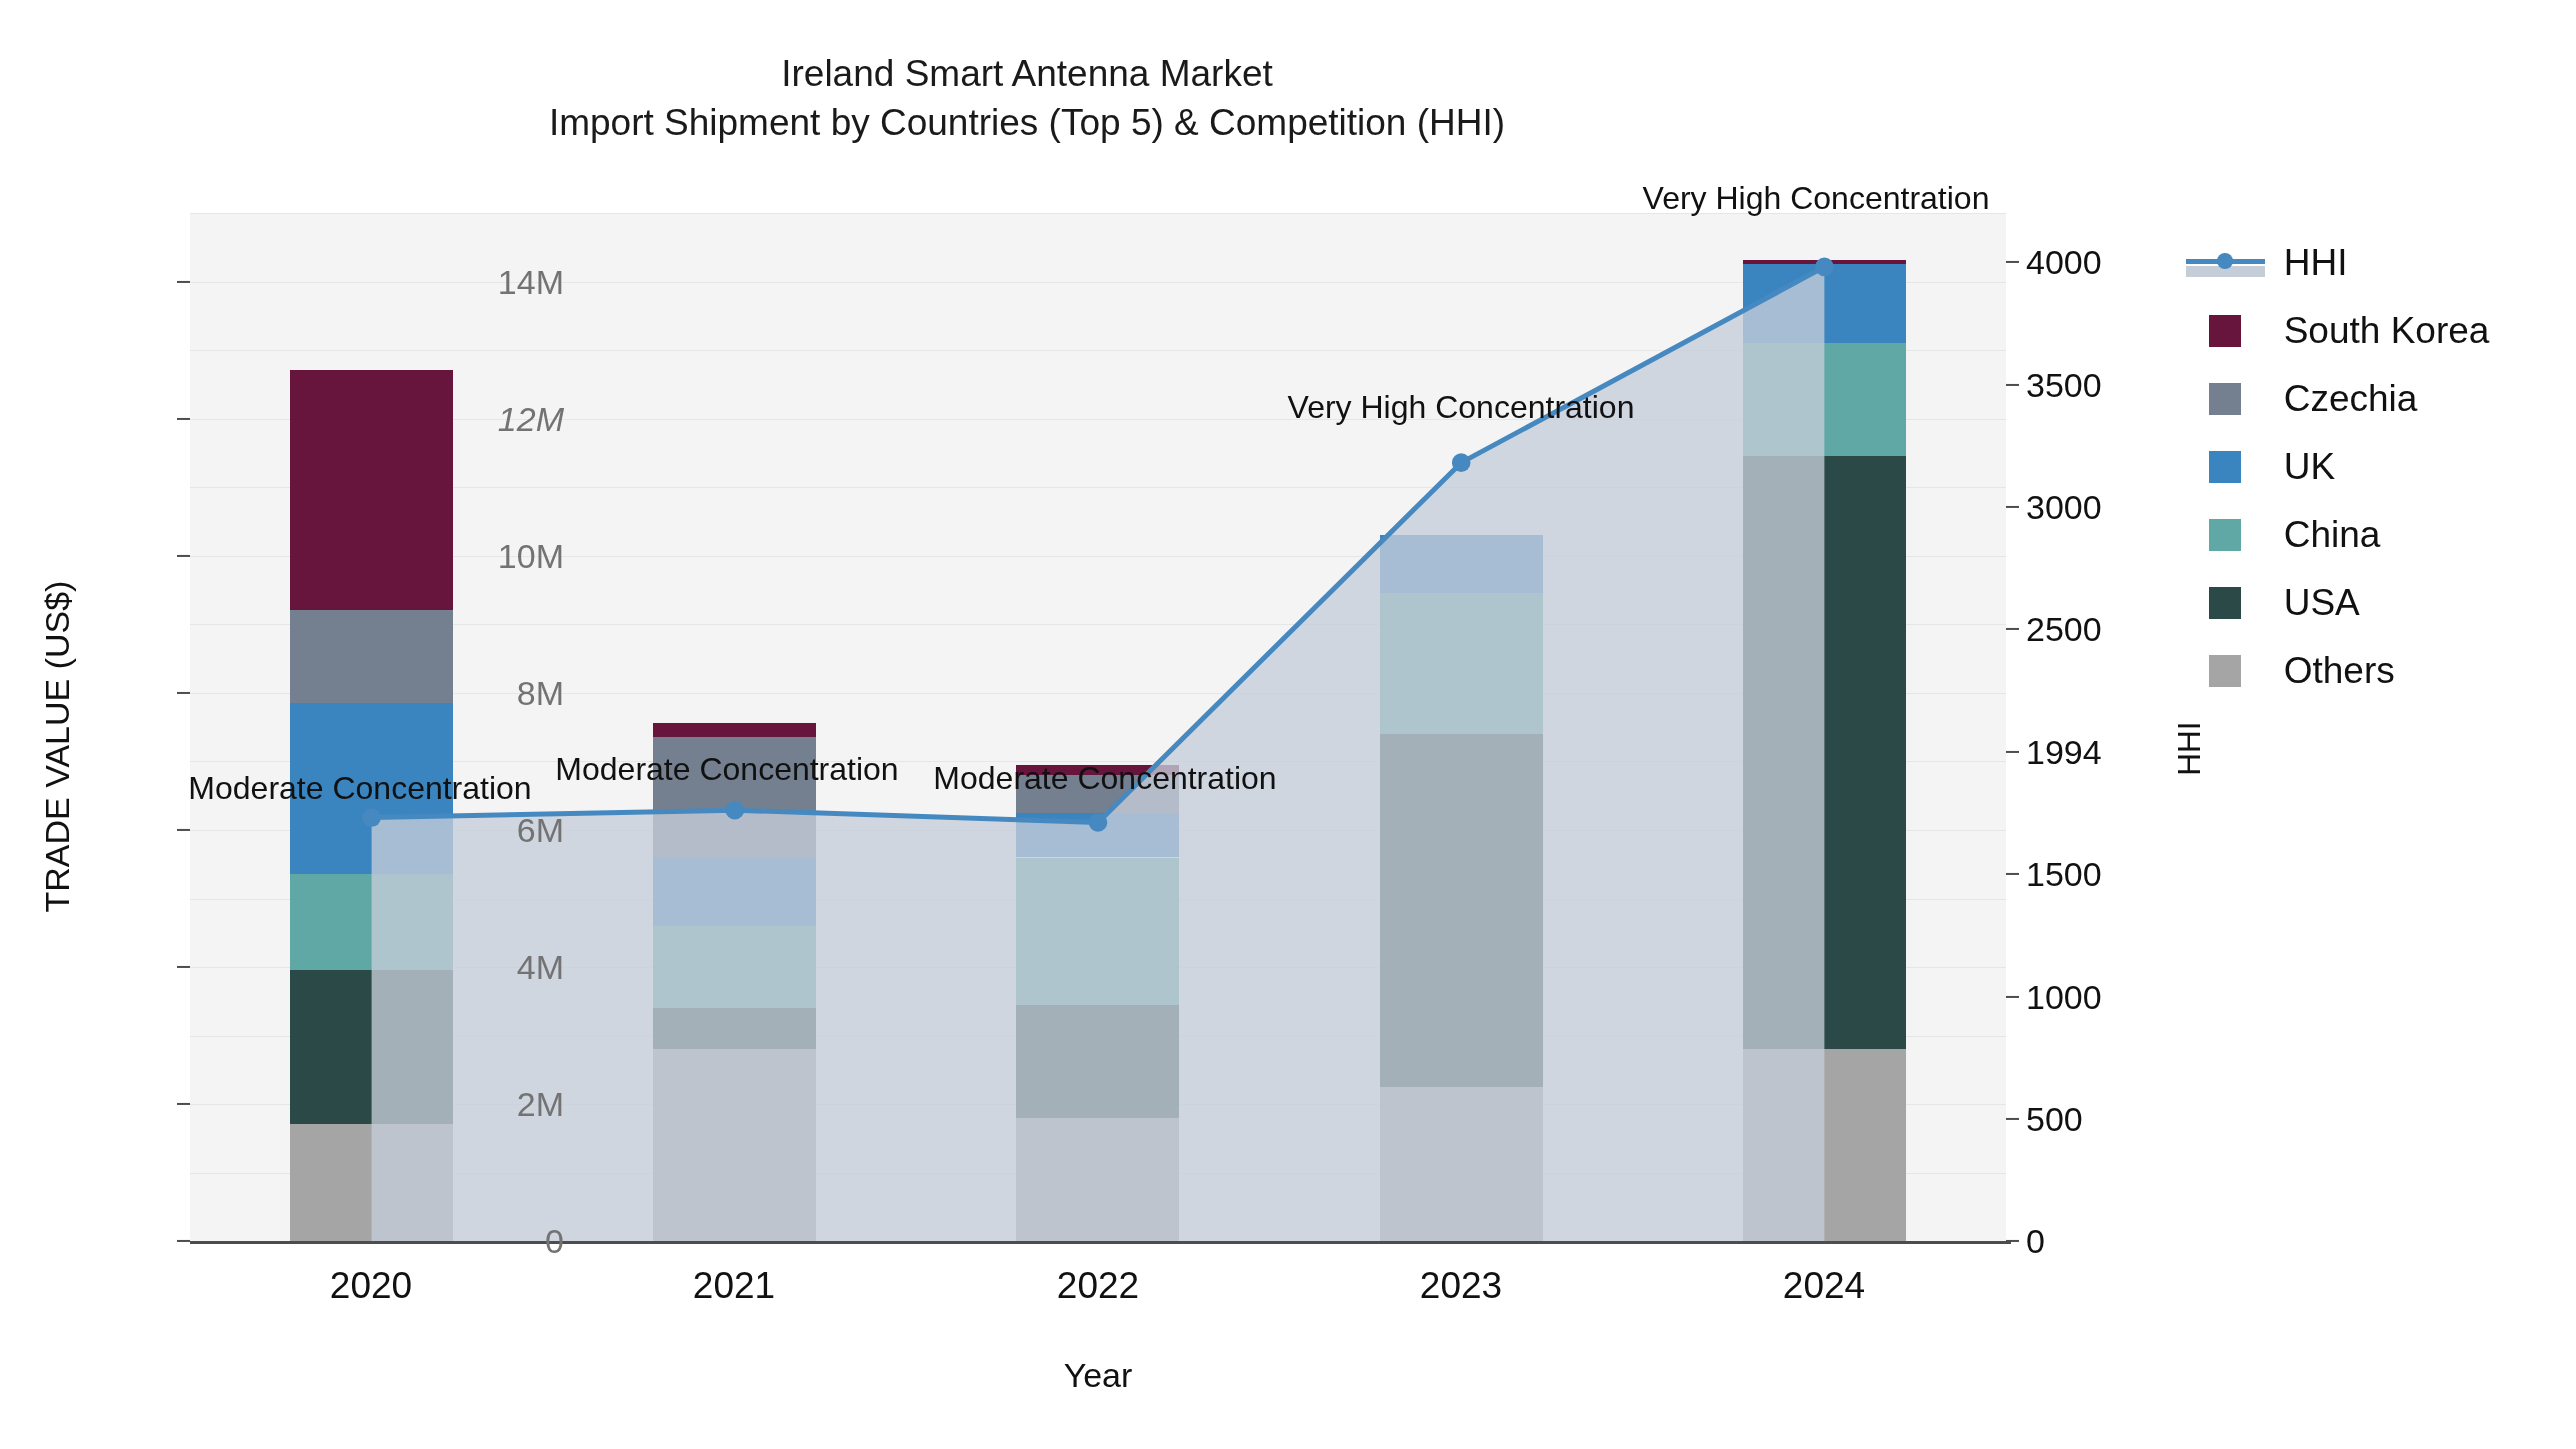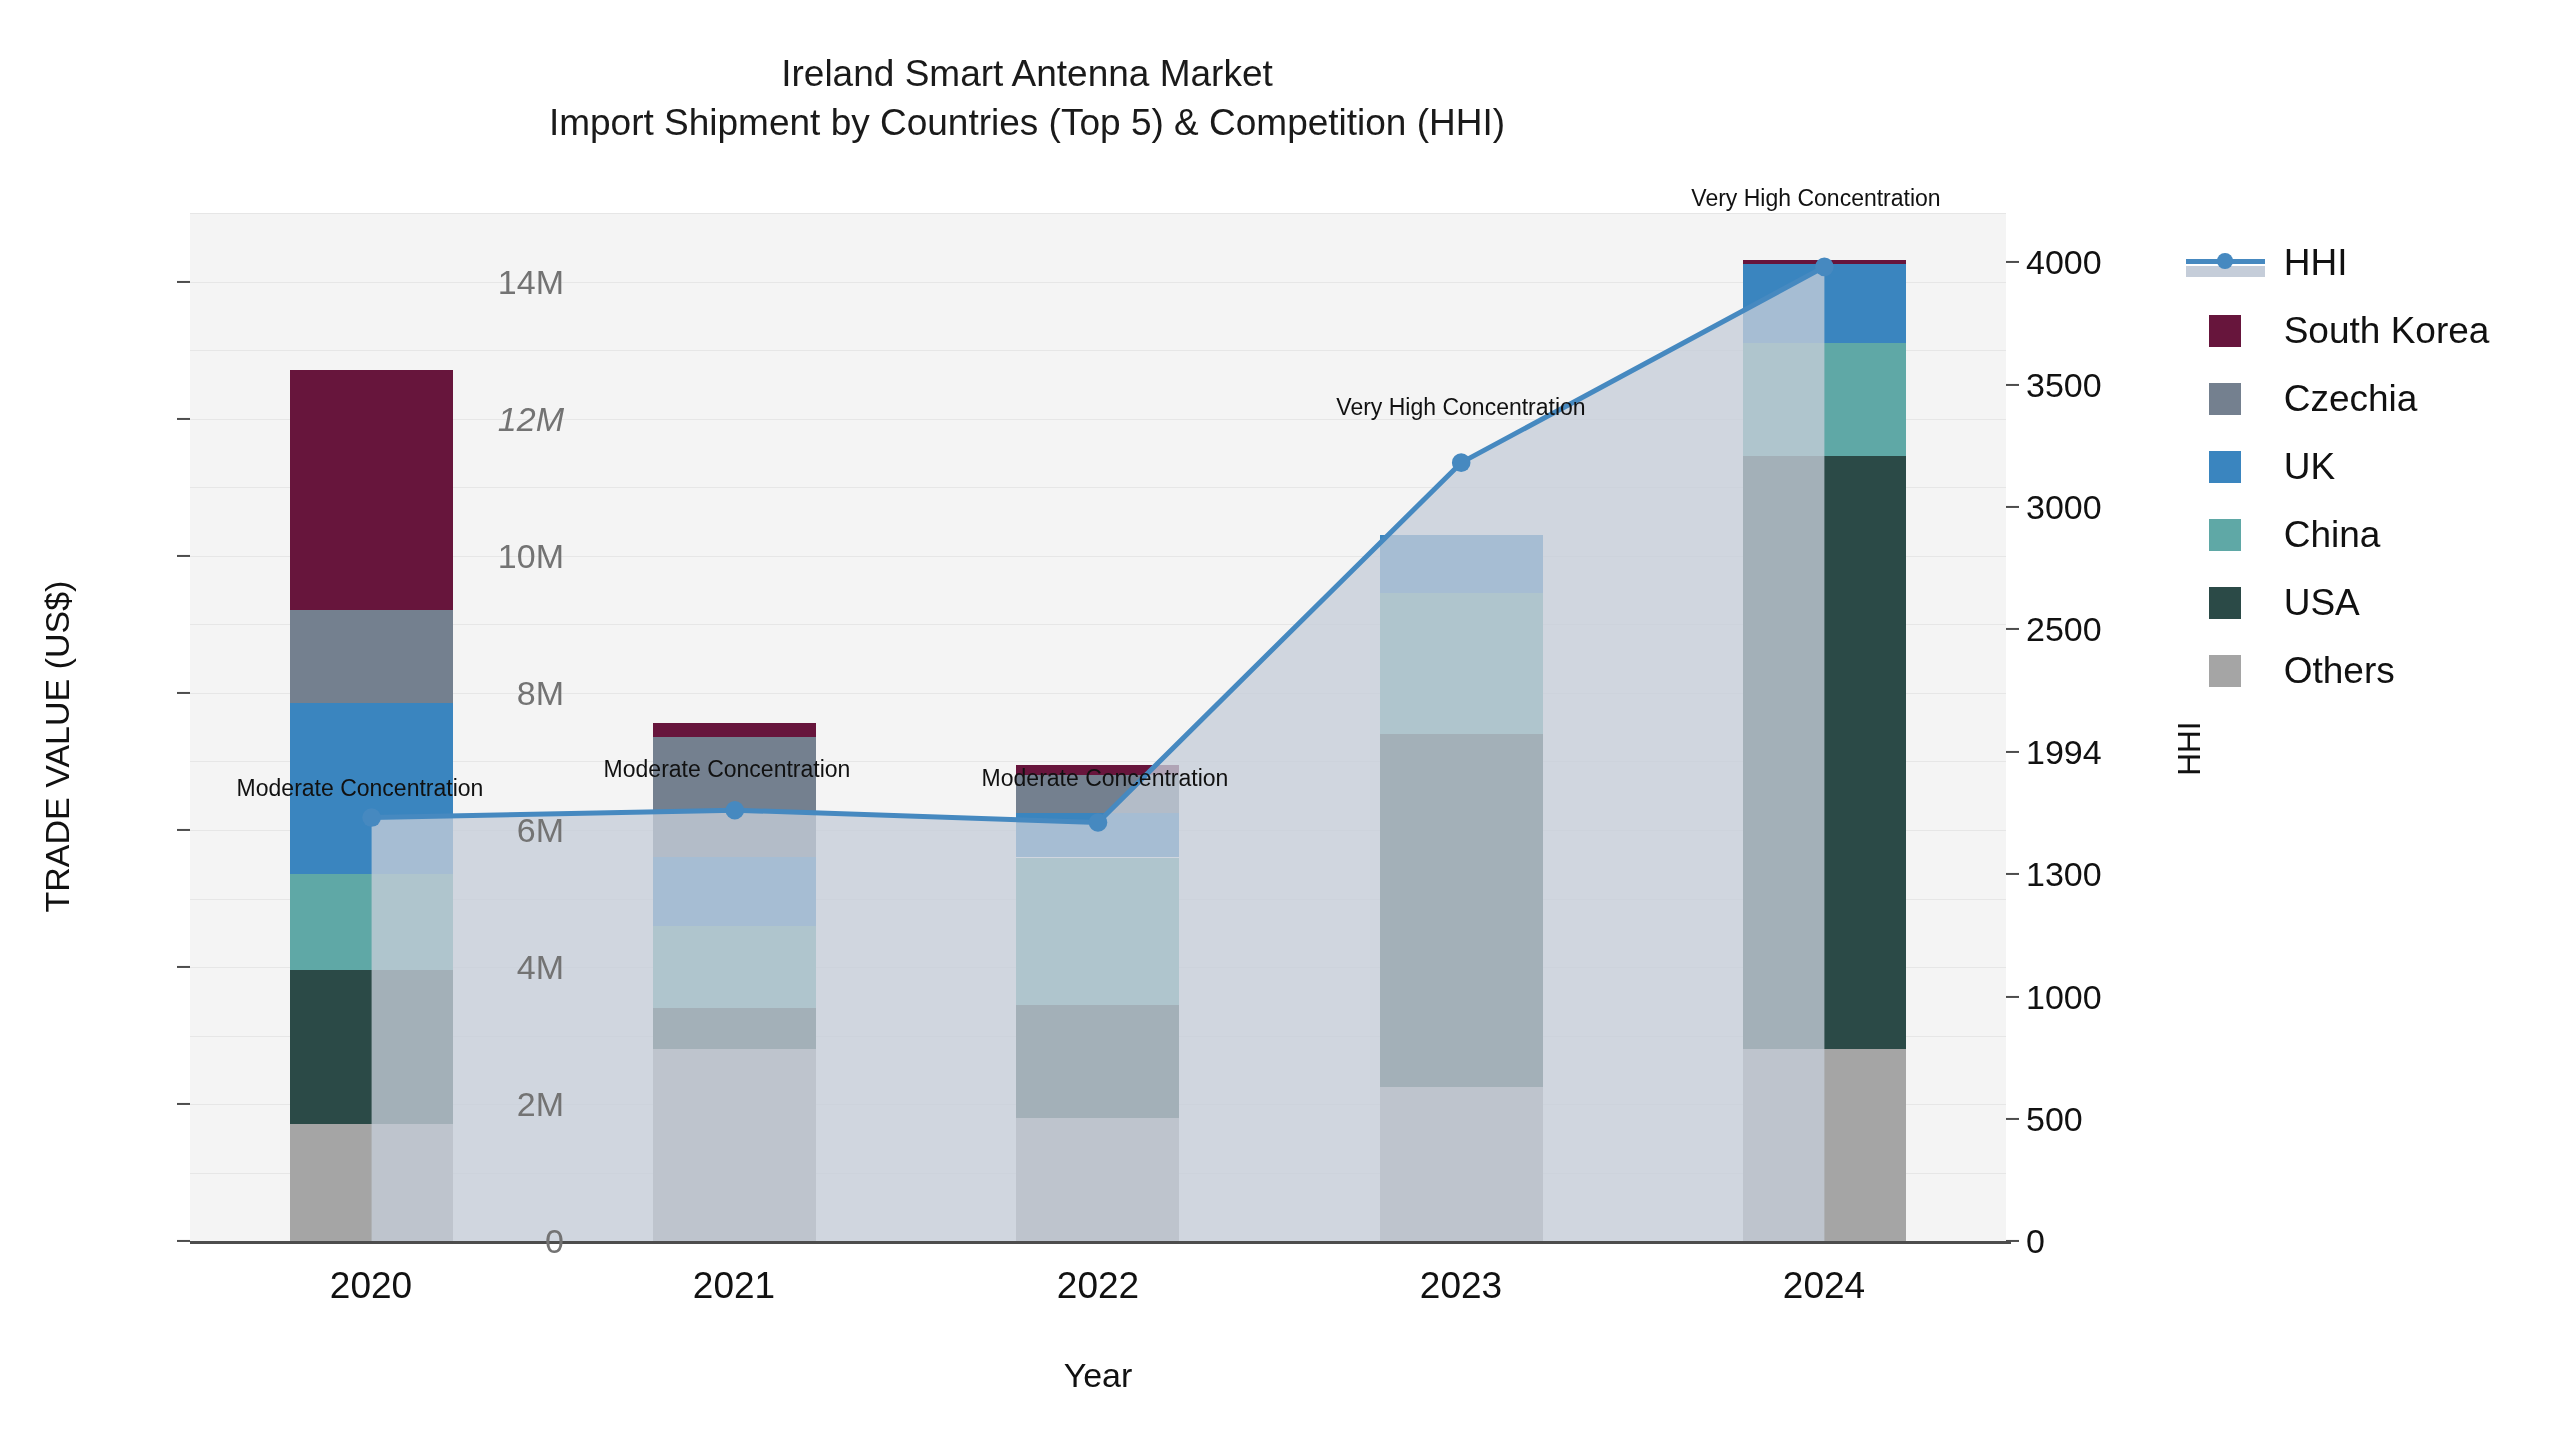--- a/index.html
+++ b/index.html
@@ -42,21 +42,21 @@
   
   #hhi-svg {
     position:absolute; left:0; top:0;
     width:1816px; height:1028px;
     overflow:visible;
   }
 
   
   .annot {
     position:absolute;
-    font-size:23px;
+    font-size:32px;
     color:#111111;
     white-space:nowrap;
     transform:translate(-50%,-50%);
     pointer-events:none;
   }
 
   
   .ytick-left {
     position:absolute; right:2012px;
     font-size:34px; color:#737373; white-space:nowrap;
@@ -237,21 +237,21 @@
     <div class="ytick-left" style="top: 282px;">14M</div>
     <div class="tickmark-left" style="top: 282px;"></div>
   </div>
 <div id="yticks-right">
     <div class="ytick-right" style="top: 1241px;">0</div>
     <div class="tickmark-right" style="top: 1241px;"></div>
     <div class="ytick-right" style="top: 1119px;">500</div>
     <div class="tickmark-right" style="top: 1119px;"></div>
     <div class="ytick-right" style="top: 997px;">1000</div>
     <div class="tickmark-right" style="top: 997px;"></div>
-    <div class="ytick-right" style="top: 874px;">1300</div>
+    <div class="ytick-right" style="top: 874px;">1500</div>
     <div class="tickmark-right" style="top: 874px;"></div>
     <div class="ytick-right" style="top: 752px;">1994</div>
     <div class="tickmark-right" style="top: 752px;"></div>
     <div class="ytick-right" style="top: 629px;">2500</div>
     <div class="tickmark-right" style="top: 629px;"></div>
     <div class="ytick-right" style="top: 507px;">3000</div>
     <div class="tickmark-right" style="top: 507px;"></div>
     <div class="ytick-right" style="top: 385px;">3500</div>
     <div class="tickmark-right" style="top: 385px;"></div>
     <div class="ytick-right" style="top: 262px;">4000</div>

